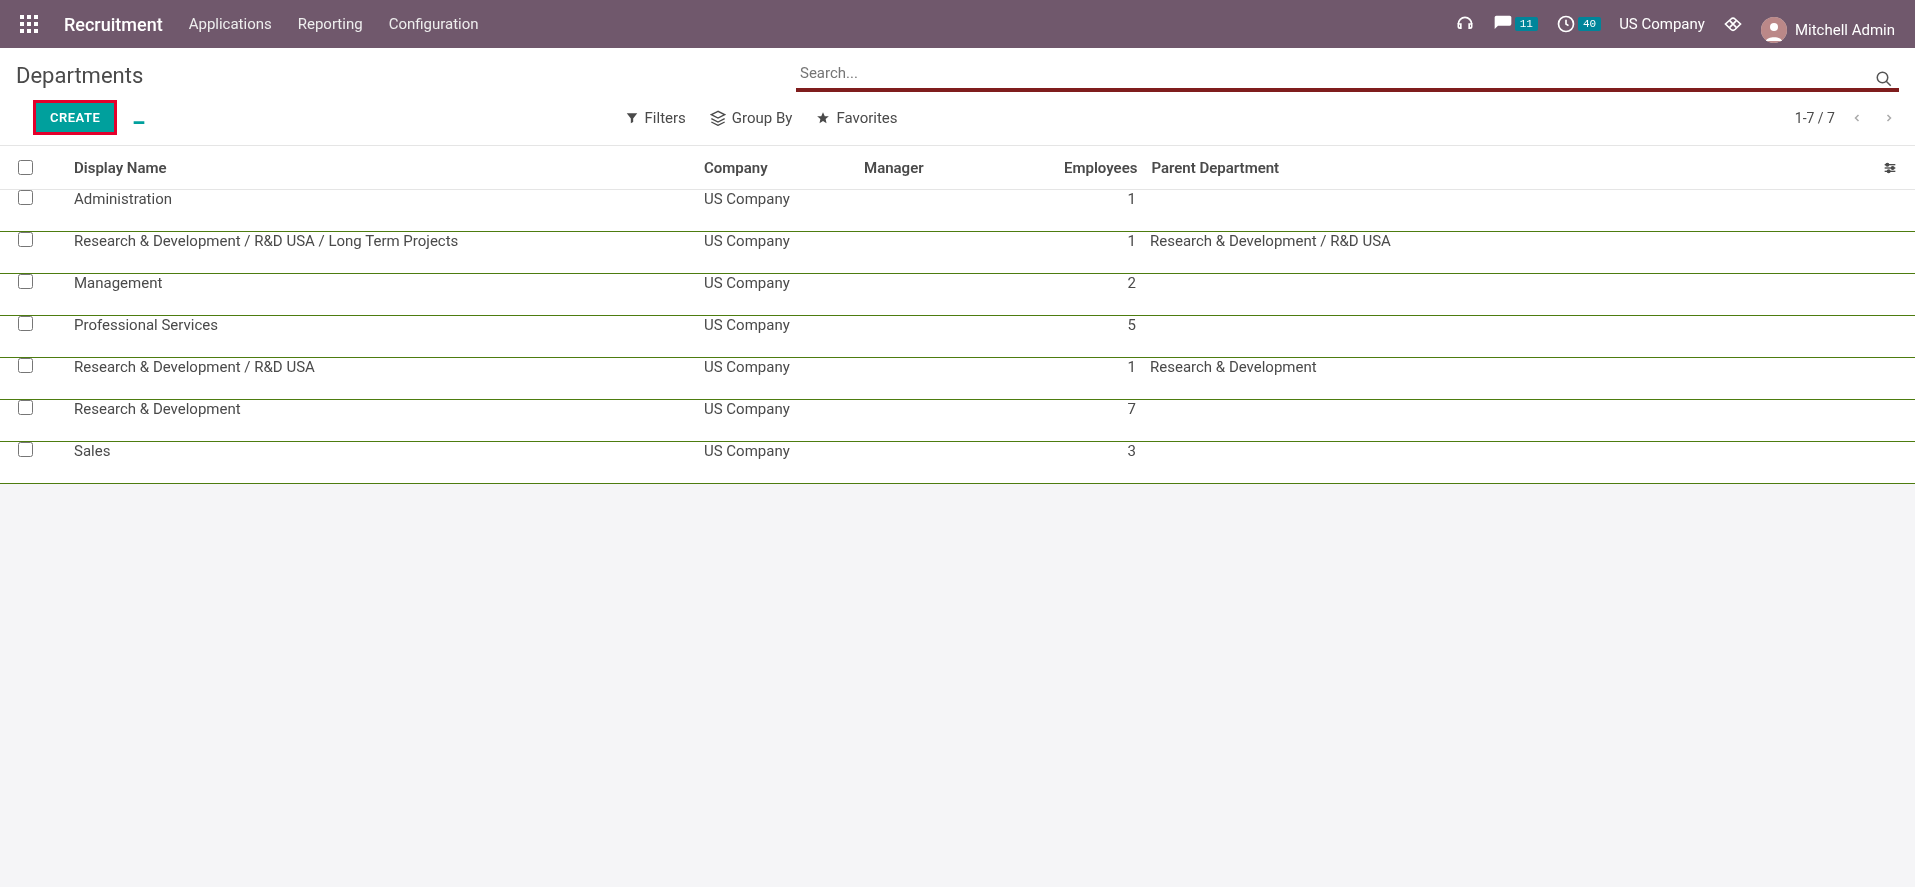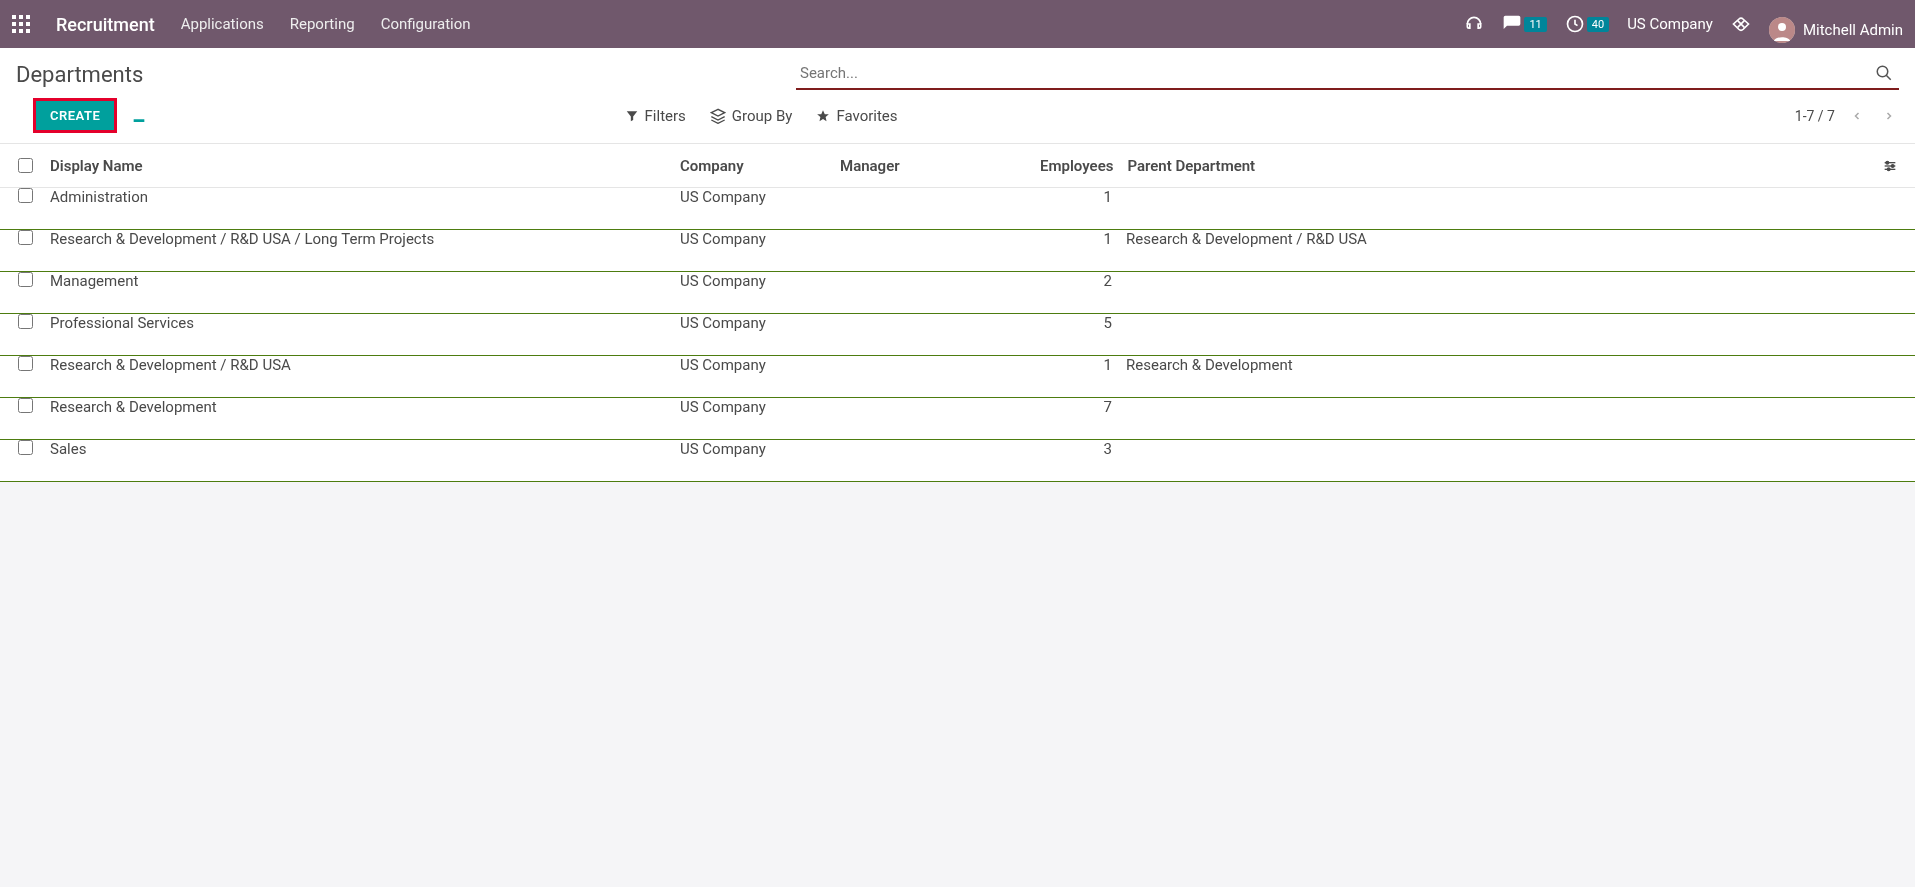--- a/index.html
+++ b/index.html
@@ -1,50 +1,50 @@
 <!DOCTYPE html>
 <html><head>
 <meta charset="utf-8">
 <style>
 * { margin:0; padding:0; box-sizing:border-box; font-family: -apple-system, BlinkMacSystemFont, "Segoe UI", Roboto, "Helvetica Neue", Arial, sans-serif; }
 body { background:#f5f5f7; width:1915px; height:887px; overflow:hidden; }
 
-.topbar { background:#70586C; color:#fff; height:48px; display:flex; align-items:center; padding:0 12px; }
+.topbar { background:#70586C; color:#fff; height:48px; display:flex; align-items:center; padding:0 20px; }
 .topbar-left { display:flex; align-items:center; gap:26px; }
 .topbar .apps-icon { width:18px; height:18px; cursor:pointer; }
 .brand { font-size:18px; font-weight:500; color:#fff; }
 .menu-item { font-size:15px; color:#eee; cursor:pointer; }
 .topbar-right { margin-left:auto; display:flex; align-items:center; gap:18px; }
 .icon-wrap { position:relative; display:inline-flex; align-items:center; cursor:pointer; }
-.badge { background:#00859a; color:#fff; font-size:11px; padding:1px 5px; border-radius:2px; margin-left:2px; }
+.badge { background:#00859a; color:#fff; font-size:11px; padding:1px 5px; border-radius:2px; margin-left:2px;font-family:Liberation Mono, monospace; }
 .company { font-size:15px; }
 .avatar { width:26px; height:26px; border-radius:50%; background:#ccc; }
 .user { display:flex; align-items:center; gap:8px; cursor:pointer; font-size:15px;margin-top:12px; }
 
 .controlbar { background:#fff; border-bottom:1px solid #e5e5e5; }
 .control-top { display:flex; align-items:center; padding:10px 16px 0 16px; }
 .page-title { font-size:22px; color:#4a4a4a; }
-.search-wrap { margin-left:auto; width:calc(100% - 780px); max-width:none; position:relative; border-bottom:2px solid #7f1d1d; display:flex; align-items:center; }
+.search-wrap { margin-left:auto; width:calc(100% - 780px); max-width:none; position:relative; border-bottom:4px solid #7f1d1d; display:flex; align-items:flex-end; }
 .search-input { flex:1; border:none; outline:none; font-size:15px; padding:6px 4px; color:#555; background:transparent; }
 .search-ico { color:#555; padding:0 6px; }
 
 .control-bottom { display:flex; align-items:center; padding:8px 16px 10px 16px; }
 .create-btn { background:#00a09d; color:#fff; font-weight:600; font-size:13px; letter-spacing:0.5px; border:3px solid #e4002b; padding:7px 14px; cursor:pointer;margin-left:17px; }
 .import-ico { margin-left:14px; color:#00a09d; cursor:pointer; }
 .filterbar { margin-left:auto; display:flex; align-items:flex-end; gap:24px; padding-right:420px; }
 .filter-item { font-size:15px; color:#4a4a4a; display:flex; align-items:center; gap:6px; cursor:pointer; }
 .pager-area { margin-left:auto; display:flex; align-items:center; gap:12px; font-size:14px; color:#4a4a4a; }
 .pager-arrow { color:#aaa; cursor:pointer; padding:0 4px; font-size:16px; }
 
 .listview { background:#fff; }
 .list-header { display:flex; align-items:center; height:44px; border-bottom:1px solid #e5e5e5; font-weight:600; color:#4a4a4a; font-size:15px; }
 .list-row { display:flex; height:42px; border-bottom:1px solid #4d7c0f; color:#4a4a4a; font-size:15px; }
 .cell-check { width:50px; display:flex; justify-content:center; }
 .cell-check input { width:15px; height:15px; }
-.cell-name { flex:0 0 630px; padding-right:10px; }
+.cell-name { flex:0 0 630px; padding-right:10px;margin-left:24px; }
 .cell-company { flex:0 0 160px; }
 .cell-manager { flex:0 0 200px; }
 .cell-employees { flex:0 0 80px; text-align:right; padding-right:8px; }
 .cell-parent { flex:1; padding-left:6px; }
 .cell-opt { width:50px; color:#4a4a4a; display:flex; justify-content:center; cursor:pointer; }
 
 svg { display:block; }
 </style>
 </head>
 <body>

